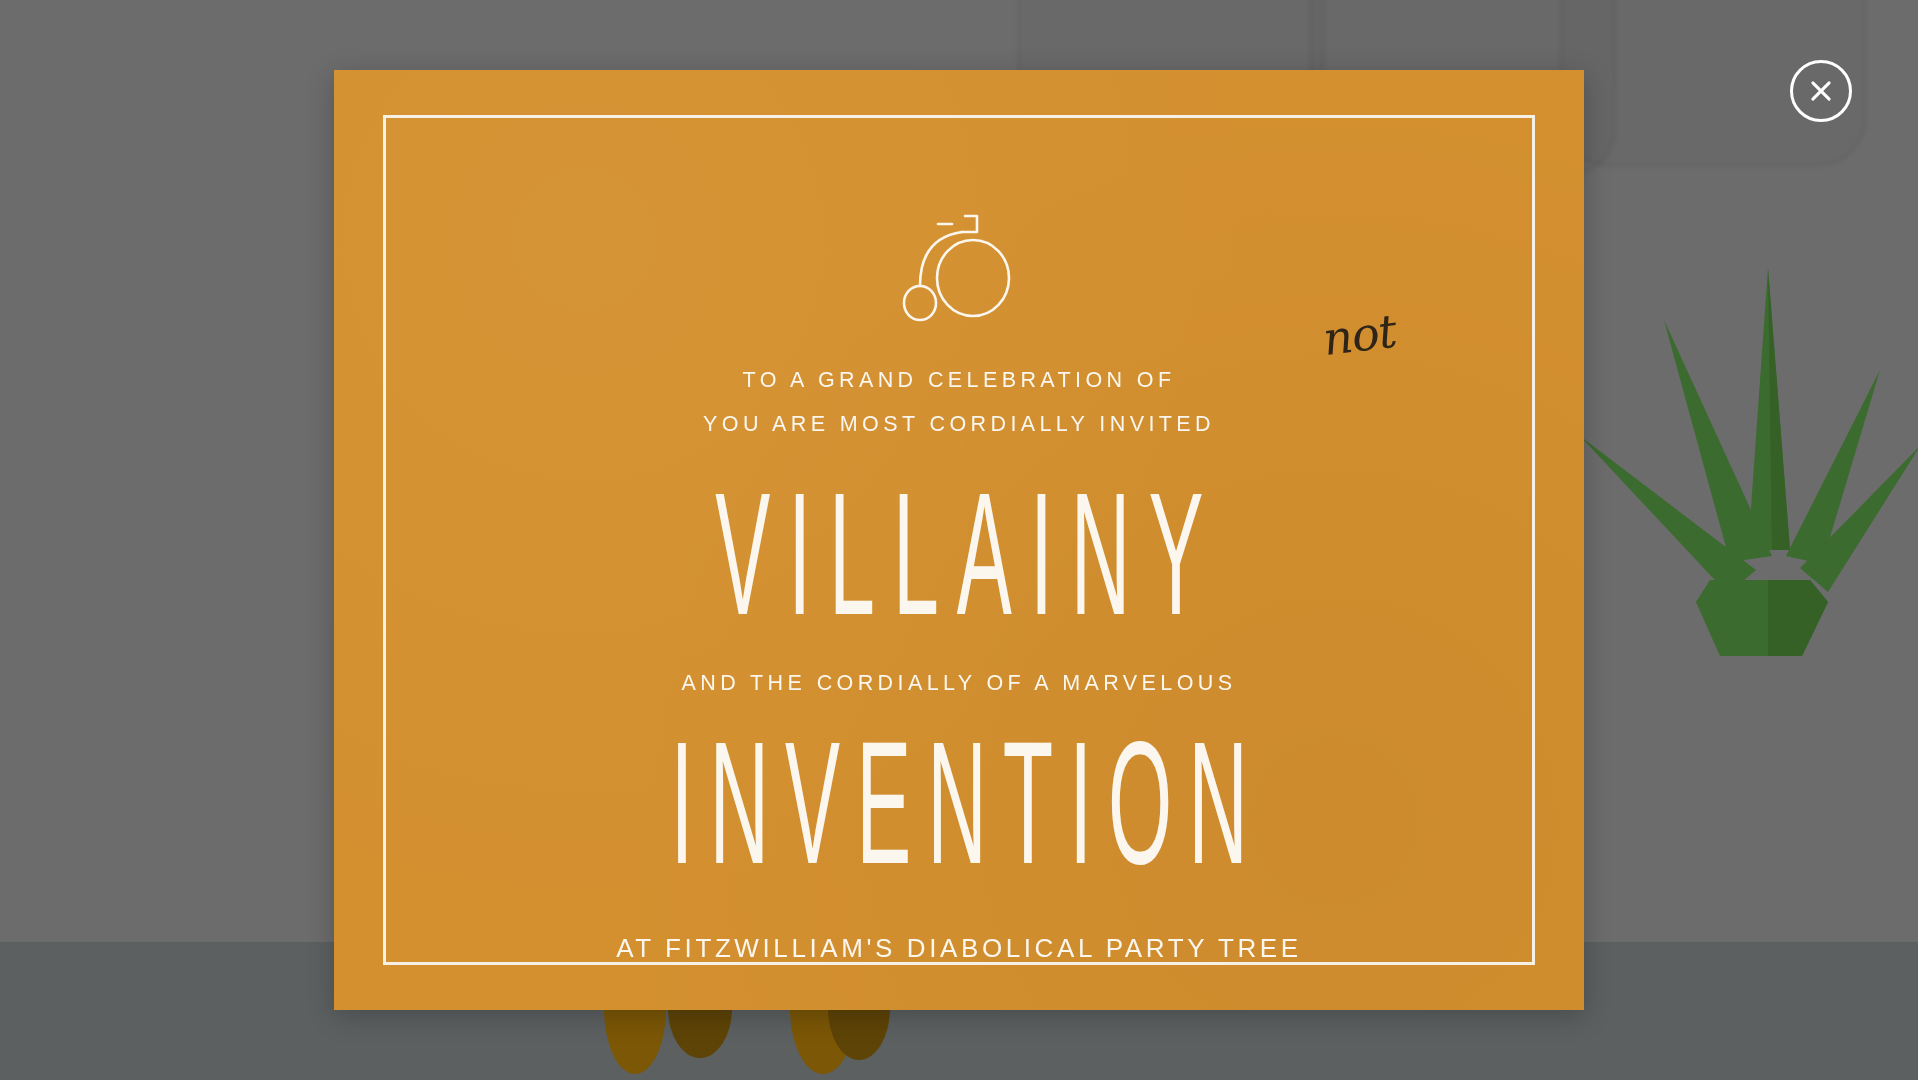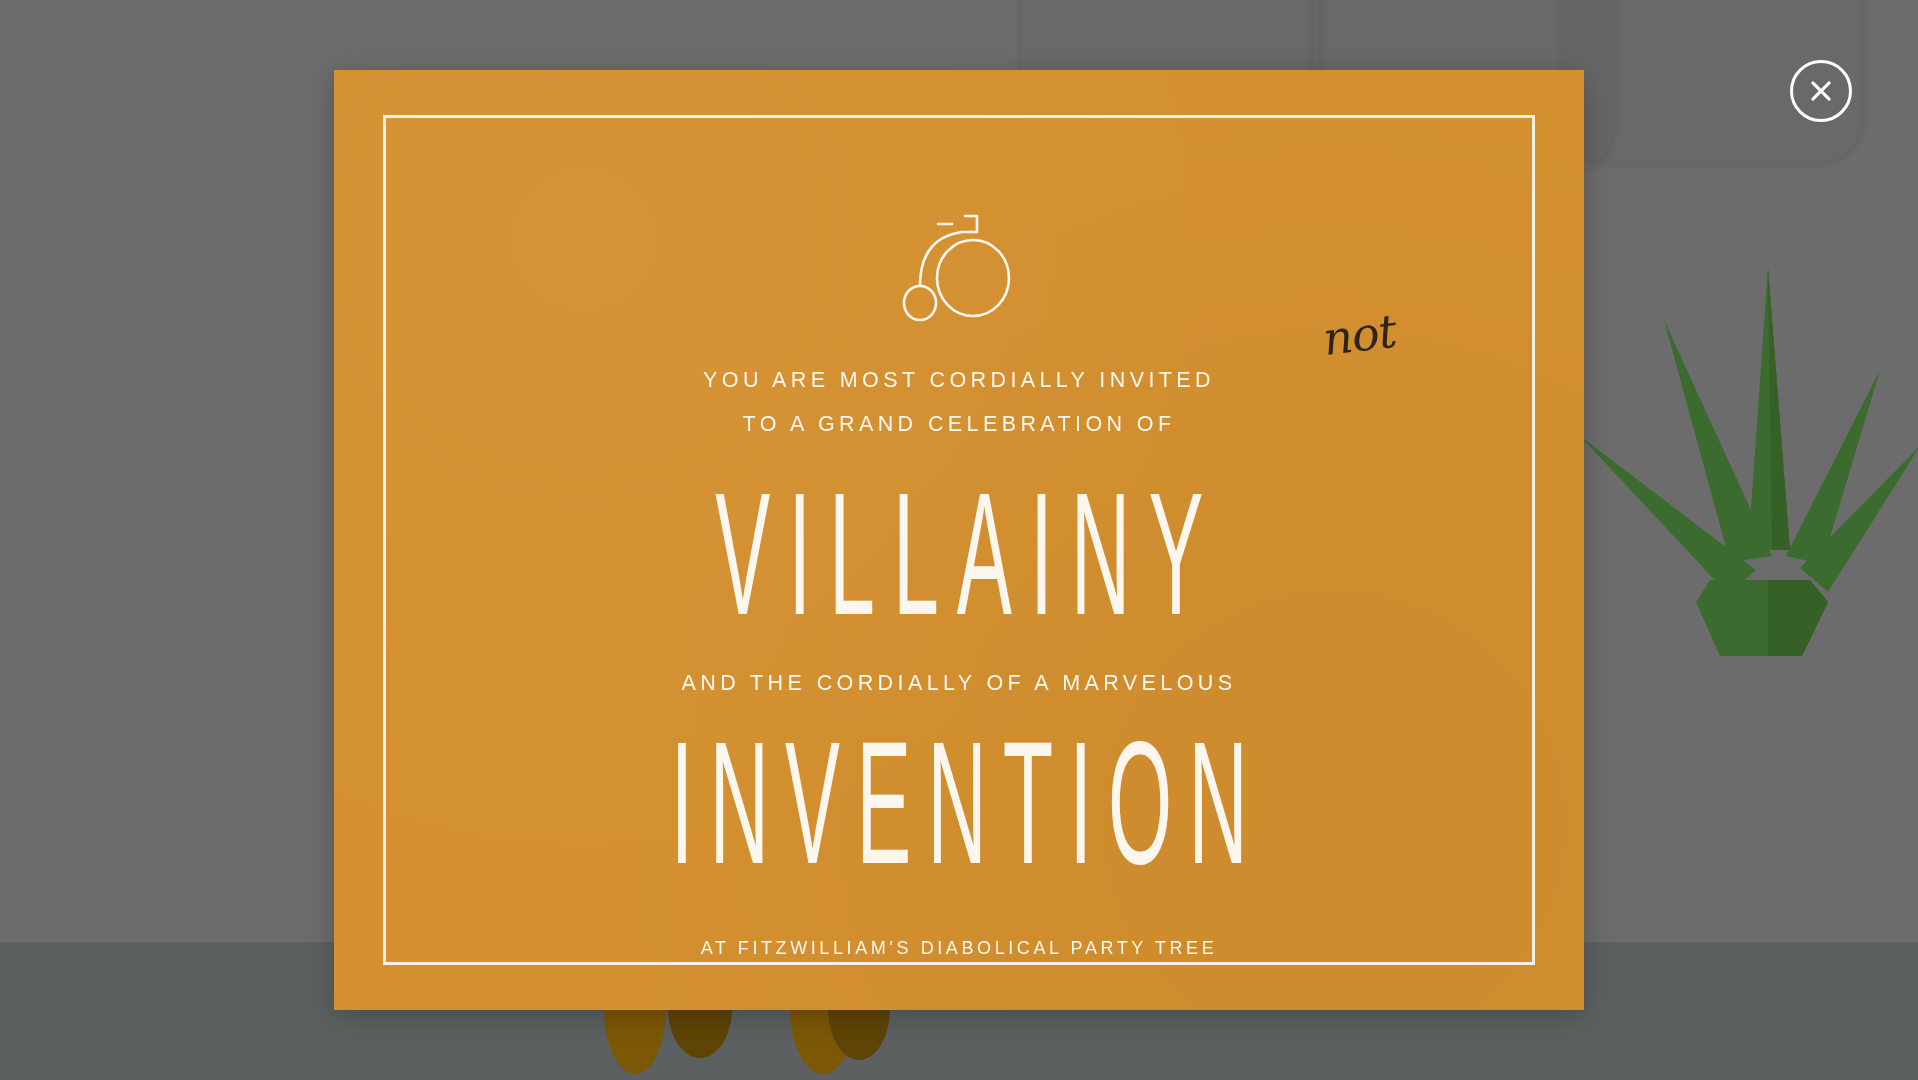--- a/index.html
+++ b/index.html
@@ -169,21 +169,21 @@
     letter-spacing: 32px;
     padding-left: 32px;
   }
 
   .mid-line {
     margin-top: 24px;
   }
 
   .venue {
     margin-top: 40px;
-    font-size: 18px;
+    font-size: 26px;
     letter-spacing: 3.6px;
   }
 
   
   #close-button {
     position: absolute;
     left: 1790px;
     top: 60px;
     width: 62px;
     height: 62px;
@@ -254,22 +254,22 @@
 
           <path d="M26 82 C26 50 40 32 68 28"></path>
 
           <path d="M68 28 L83 28 L83 12 L71 12"></path>
 
           <path d="M44 20 L58 20"></path>
         </svg>
       </div>
 
       <div class="eyebrow-wrap">
+        <div class="eyebrow">TO A GRAND CELEBRATION OF</div>
         <div class="eyebrow">YOU ARE MOST CORDIALLY INVITED</div>
-        <div class="eyebrow">TO A GRAND CELEBRATION OF</div>
         <div id="not-mark">not</div>
       </div>
 
       <div class="display" id="headline-villainy">VILLAINY</div>
 
       <div class="eyebrow mid-line">AND THE CORDIALLY OF A MARVELOUS</div>
 
       <div class="display" id="headline-invention">INVENTION</div>
 
       <div class="eyebrow venue">AT FITZWILLIAM'S DIABOLICAL PARTY TREE</div>

